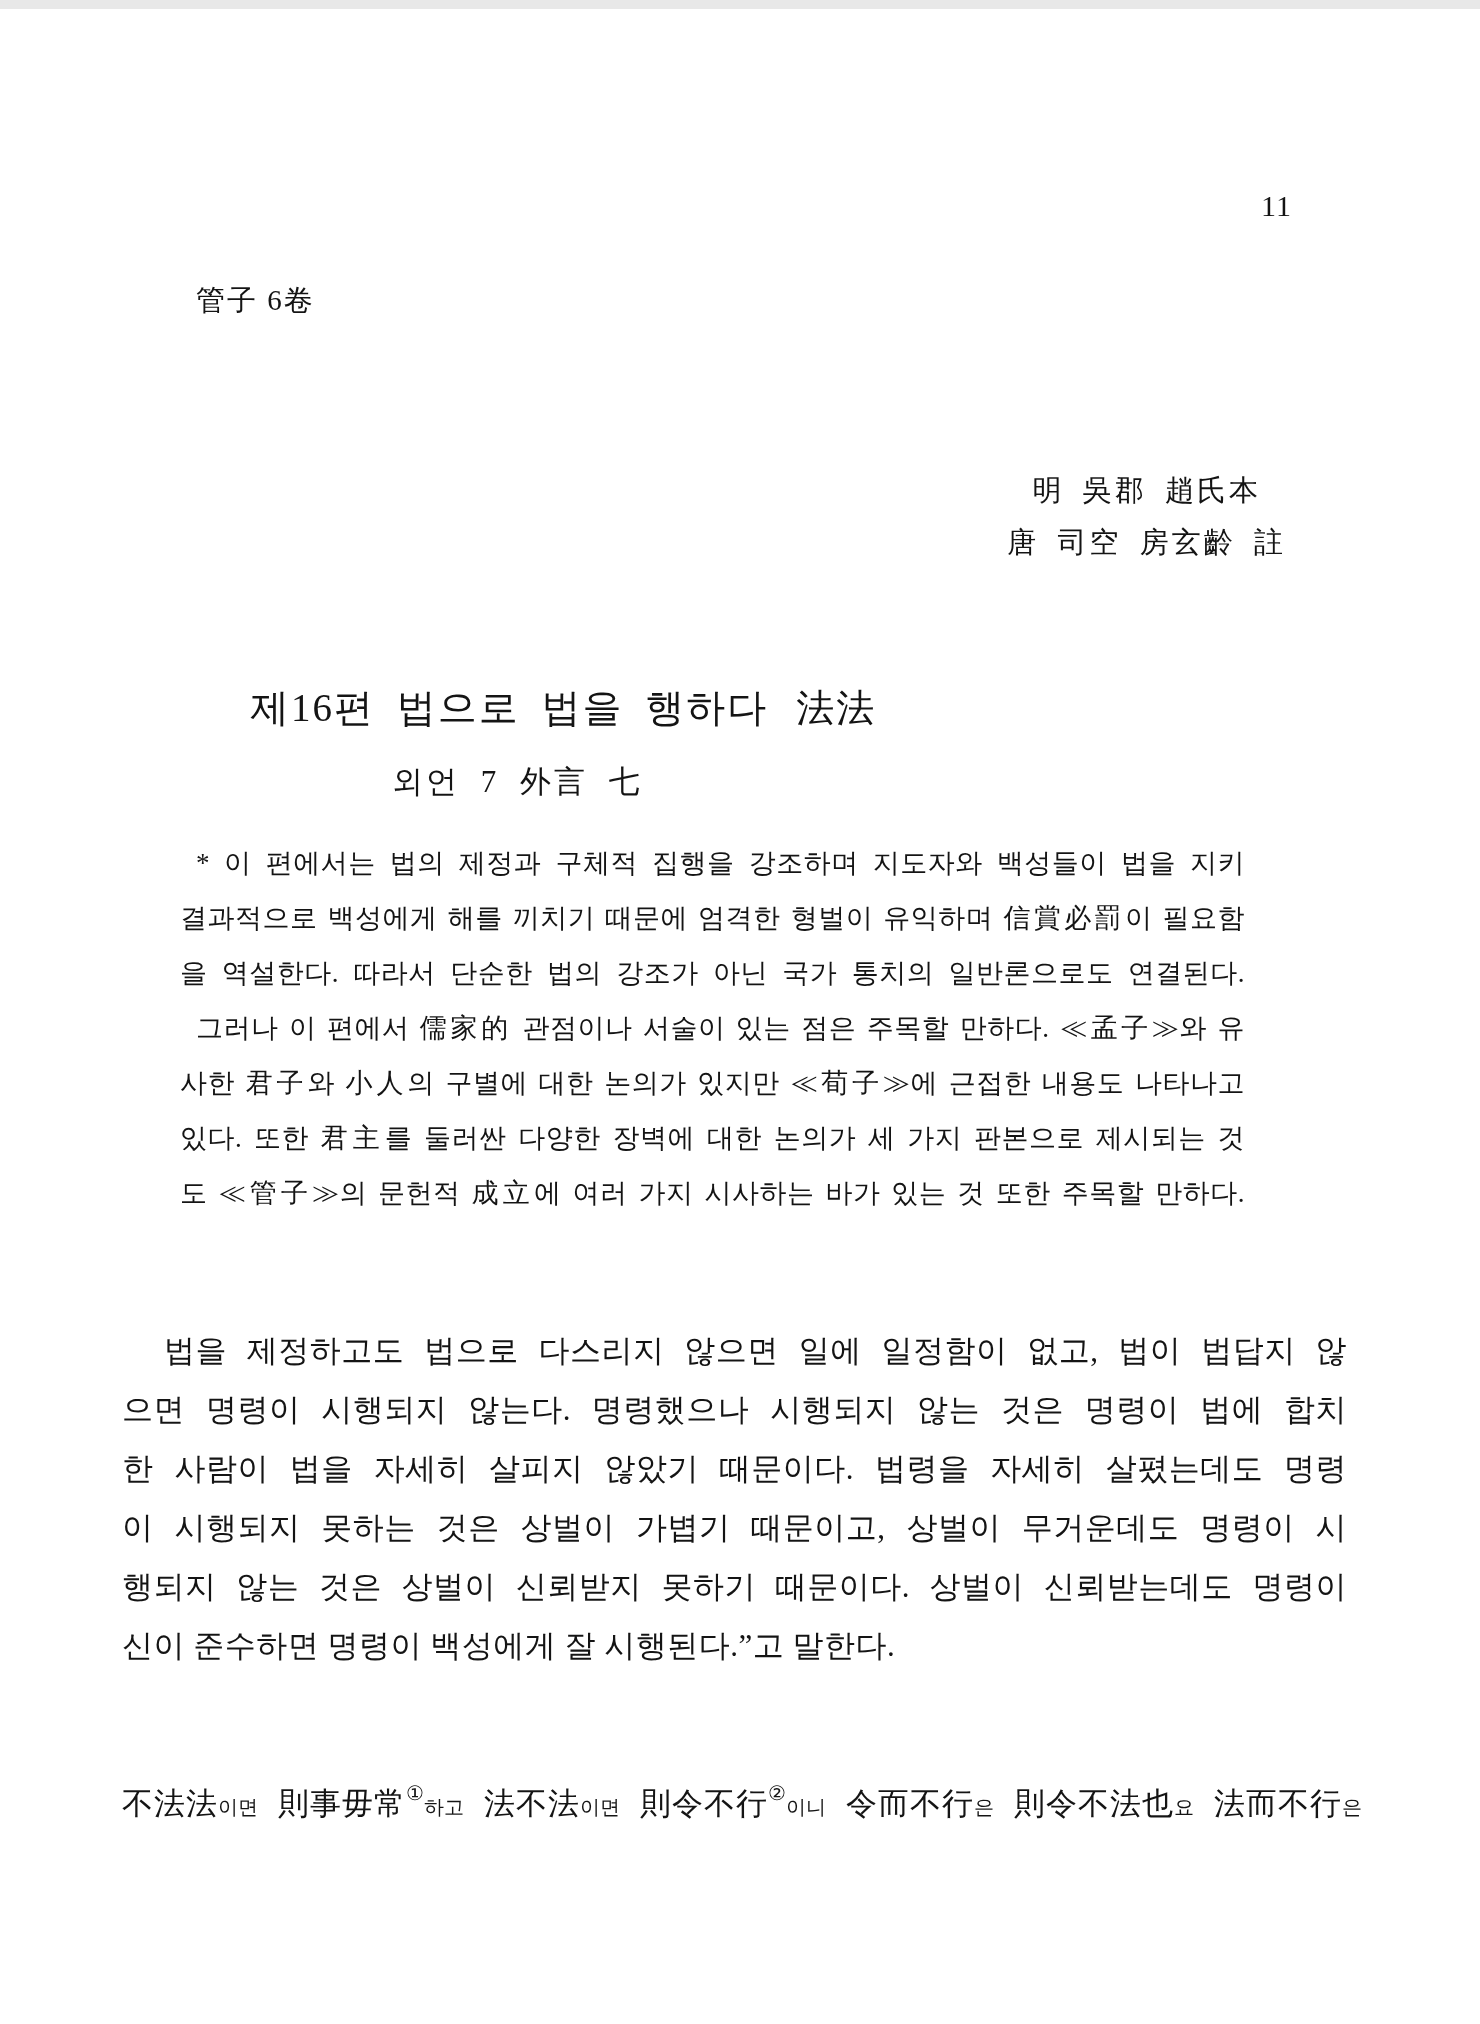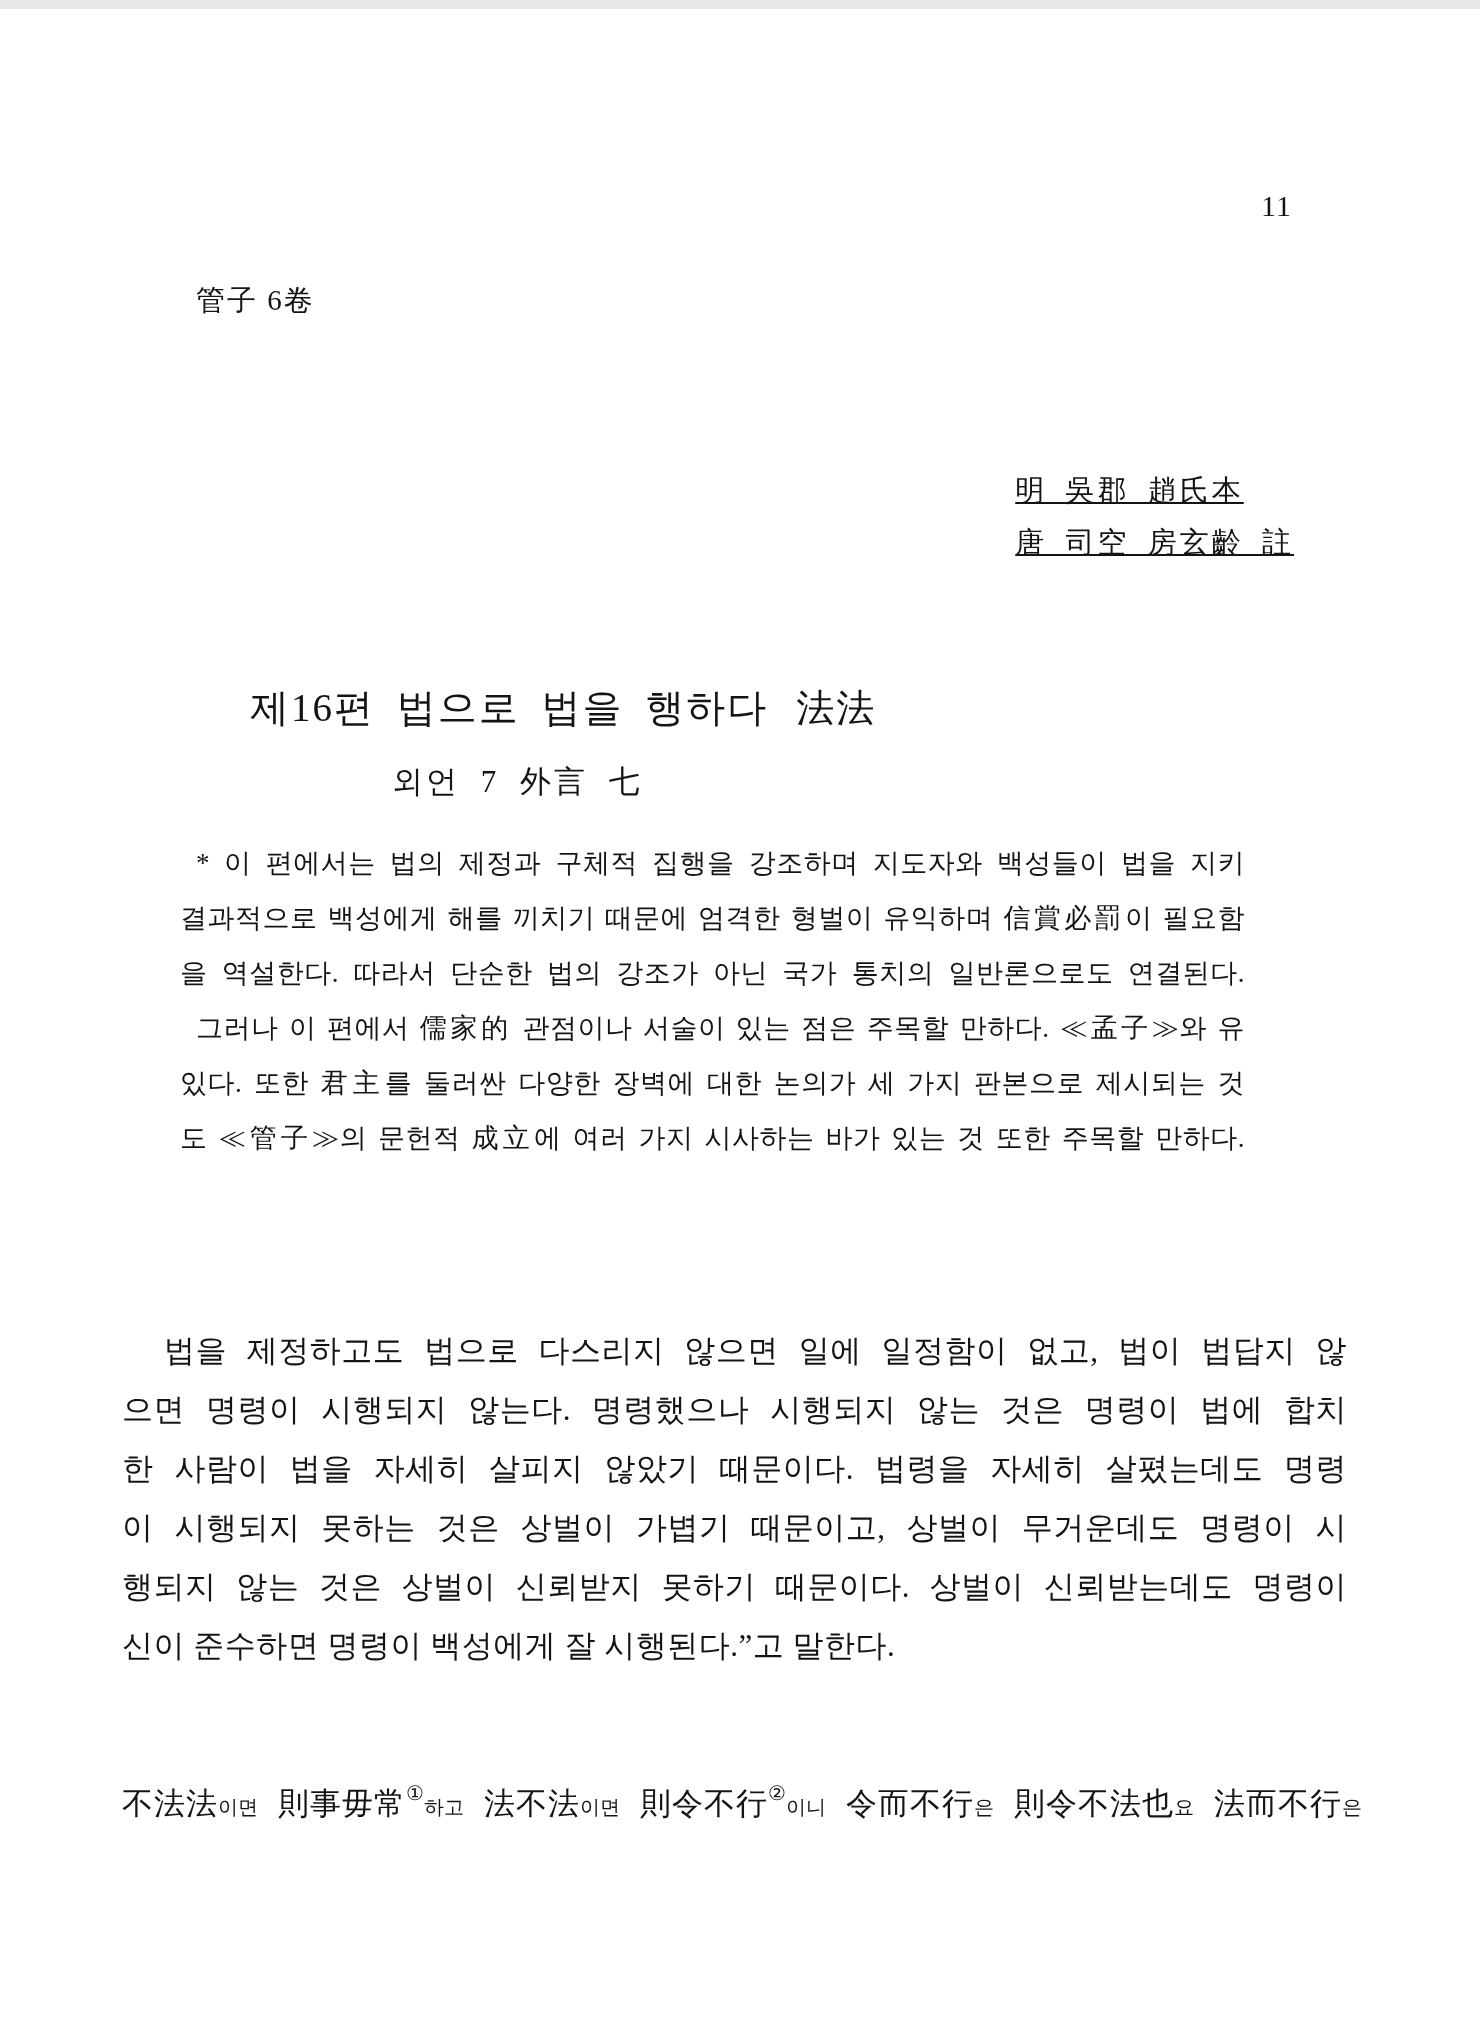--- a/index.html
+++ b/index.html
@@ -27,27 +27,26 @@
   .header-left {
     position: absolute;
     top: 272px;
     left: 196px;
     font-size: 29px;
     letter-spacing: 2px;
   }
   .attribution {
     position: absolute;
     top: 455px;
-    right: 186px;
-    text-align: left;
+    right: 194px;
+    text-align: center;
     font-size: 29px;
     line-height: 52px;
     letter-spacing: 3px;
     word-spacing: 8px;
-    text-decoration: underline;
   }
   .chapter-title {
     position: absolute;
     top: 672px;
     left: 250px;
     font-size: 39px;
     letter-spacing: 2px;
     word-spacing: 10px;
     white-space: nowrap;
   }
@@ -138,20 +137,21 @@
     <span>제16편 법으로 법을 행하다</span><span class="title-hanja">法法</span>
   </div>
 
   <div class="chapter-subtitle">외언 7 外言 七</div>
 
   <div class="intro">
     <div class="line indent">* 이 편에서는 법의 제정과 구체적 집행을 강조하며 지도자와 백성들이 법을 지키</div>
     <div class="line">결과적으로 백성에게 해를 끼치기 때문에 엄격한 형벌이 유익하며 信賞必罰이 필요함</div>
     <div class="line">을 역설한다. 따라서 단순한 법의 강조가 아닌 국가 통치의 일반론으로도 연결된다.</div>
     <div class="line indent">그러나 이 편에서 儒家的 관점이나 서술이 있는 점은 주목할 만하다. ≪孟子≫와 유</div>
+    <div class="line">사한 君子와 小人의 구별에 대한 논의가 있지만 ≪荀子≫에 근접한 내용도 나타나고</div>
     <div class="line">있다. 또한 君主를 둘러싼 다양한 장벽에 대한 논의가 세 가지 판본으로 제시되는 것</div>
     <div class="line">도 ≪管子≫의 문헌적 成立에 여러 가지 시사하는 바가 있는 것 또한 주목할 만하다.</div>
   </div>
 
   <div class="body-text">
     <div class="line indent">법을 제정하고도 법으로 다스리지 않으면 일에 일정함이 없고, 법이 법답지 않</div>
     <div class="line">으면 명령이 시행되지 않는다. 명령했으나 시행되지 않는 것은 명령이 법에 합치</div>
     <div class="line">한 사람이 법을 자세히 살피지 않았기 때문이다. 법령을 자세히 살폈는데도 명령</div>
     <div class="line">이 시행되지 못하는 것은 상벌이 가볍기 때문이고, 상벌이 무거운데도 명령이 시</div>
     <div class="line">행되지 않는 것은 상벌이 신뢰받지 못하기 때문이다. 상벌이 신뢰받는데도 명령이</div>

